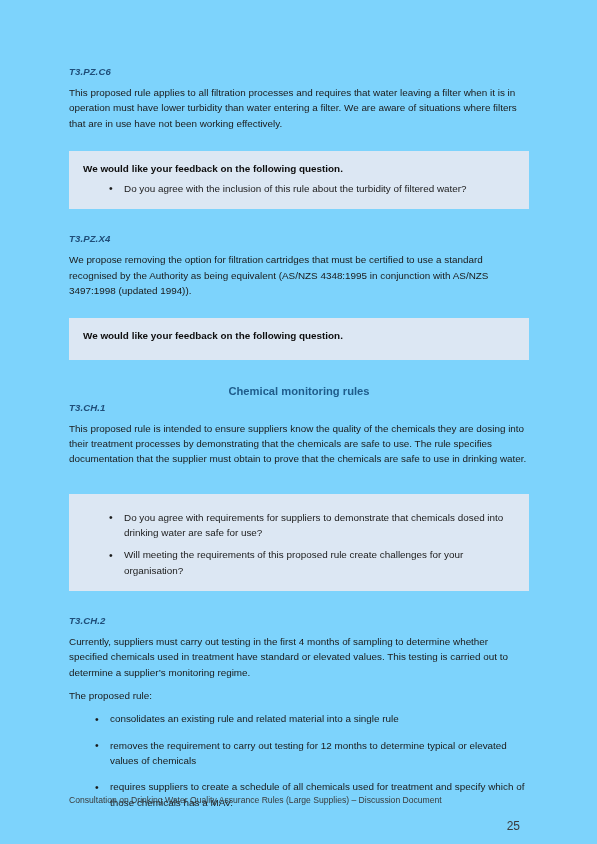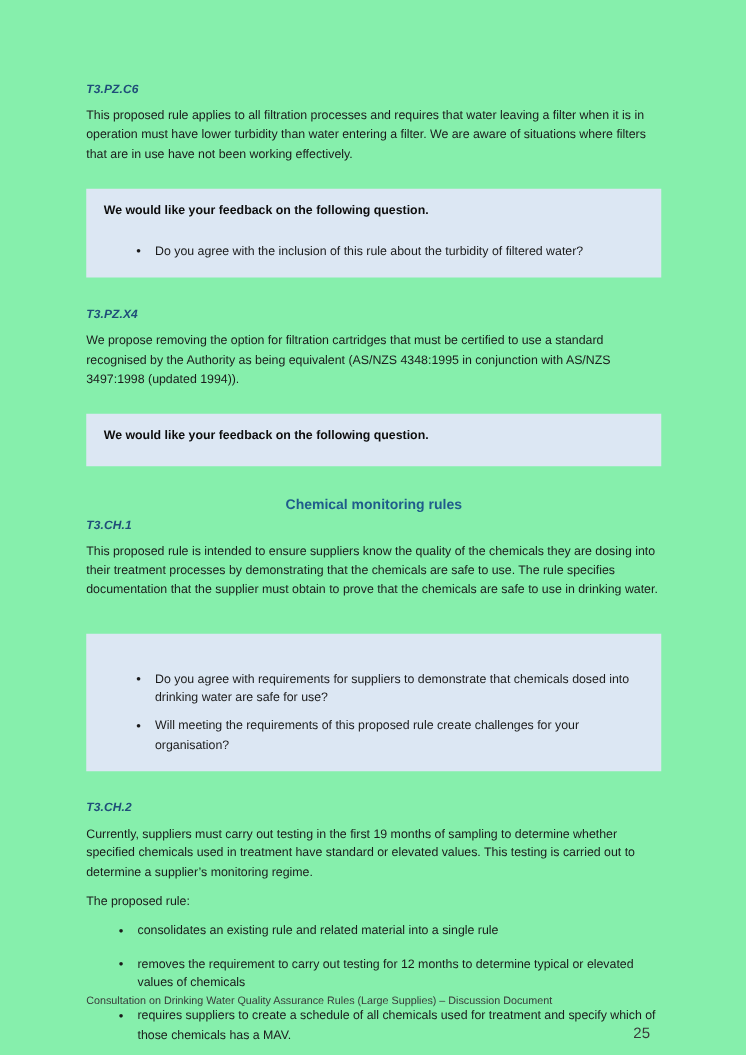--- a/index.html
+++ b/index.html
@@ -8,21 +8,21 @@
     background: #ffffff;
   }
   body {
     font-family: "Liberation Sans", sans-serif;
     -webkit-font-smoothing: antialiased;
   }
   .page {
     position: relative;
     width: 597px;
     height: 844px;
-    background: #86efac;
+    background: #7dd3fc;
     overflow: hidden;
     box-sizing: border-box;
   }
   .content {
     position: absolute;
     left: 69px;
     top: 66px;
     width: 460px;
   }
   .rule-id {
@@ -76,21 +76,21 @@
   }
   ul.bullets li {
     position: relative;
     font-size: 9.9px;
     color: #1a1a1a;
     line-height: 1.55;
     padding-left: 41px;
     margin-top: 7px;
   }
   ul.bullets li:first-child {
-    margin-top: 18px;
+    margin-top: 5px;
   }
   ul.bullets li::before {
     content: "\2022";
     position: absolute;
     left: 26px;
     top: -0.5px;
     font-size: 10.5px;
     line-height: 1.55;
     color: #1a1a1a;
   }
@@ -176,21 +176,21 @@
           <li>Do you agree with requirements for suppliers to demonstrate that chemicals dosed into drinking water are safe for use?</li>
           <li>Will meeting the requirements of this proposed rule create challenges for your organisation?</li>
         </ul>
       </div>
     </div>
 
     <div class="spacer-lg"></div>
 
     <div>
       <div class="rule-id">T3.CH.2</div>
-      <p class="body-text tight">Currently, suppliers must carry out testing in the first 19 months of sampling to determine whether specified chemicals used in treatment have standard or elevated values. This testing is carried out to determine a supplier’s monitoring regime.</p>
+      <p class="body-text tight">Currently, suppliers must carry out testing in the first 4 months of sampling to determine whether specified chemicals used in treatment have standard or elevated values. This testing is carried out to determine a supplier’s monitoring regime.</p>
       <p class="body-text tight">The proposed rule:</p>
       <ul class="bullets outer">
         <li>consolidates an existing rule and related material into a single rule</li>
         <li>removes the requirement to carry out testing for 12 months to determine typical or elevated values of chemicals</li>
         <li>requires suppliers to create a schedule of all chemicals used for treatment and specify which of those chemicals has a MAV.</li>
       </ul>
     </div>
 
   </div>
 

